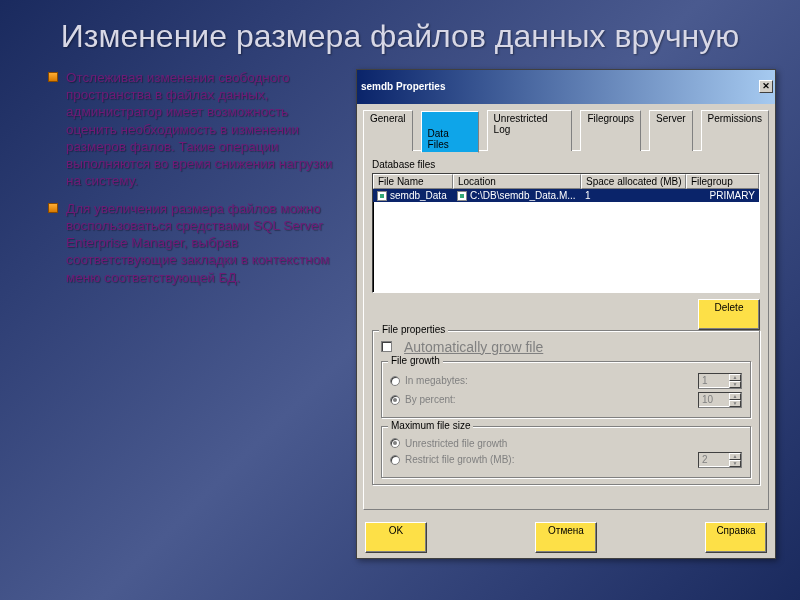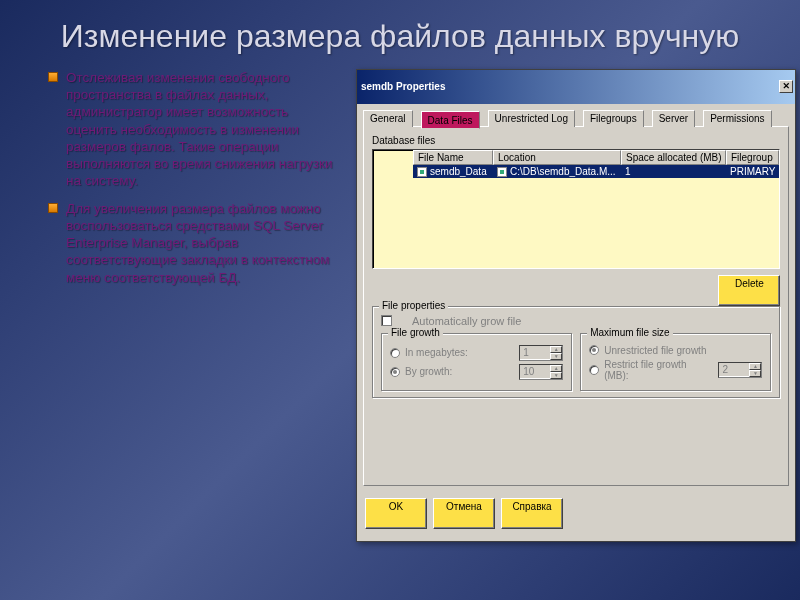--- a/index.html
+++ b/index.html
@@ -76,40 +76,39 @@
   .tabs { display: flex; gap: 8px; font-size: 10px; margin-bottom: -1px; position: relative; z-index: 2;}
   .tab {
     padding: 2px 6px;
     background: #d4d0c8;
     border: 1px solid #808080;
     border-bottom: none;
     border-top-color:#fff; border-left-color:#fff;
     margin-right: 0px;
     color:#000;
   }
-  .tab.active { background:#be185d; position:relative; top:1px; padding-top:3px; border-bottom:1px solid #d4d0c8; margin-bottom:-1px;}
+  .tab.active { background:#0ea5e9; position:relative; top:1px; padding-top:16px; border-bottom:1px solid #d4d0c8; margin-bottom:-1px;}
   .panel {
     border: 1px solid #808080;
     border-top-color:#fff; border-left-color:#fff;
     background:#d4d0c8;
     padding: 8px;
     height: 360px;
     position: relative;
   }
   .lbl { font-size:10px; color:#000; margin-bottom:3px; display:block;}
   .listbox {
     width:100%; height:120px;
-    background:#fef9c3;
+    background:#ffffff;
     border: 1px solid #808080;
     border-top-color:#404040; border-left-color:#404040;
     border-right-color:#fff; border-bottom-color:#fff;
     box-shadow: inset 1px 1px 0 #000;
     font-size:10px;
     overflow:hidden;
-    padding-left:40px;
   }
   .lh { display:flex; background:#d4d0c8; }
   .lh > div {
     border: 1px solid #fff;
     border-right-color:#808080; border-bottom-color:#808080;
     padding: 1px 4px; font-size:10px; color:#000;
     white-space:nowrap; overflow:hidden;
   }
   .c1{flex:0 0 80px} .c2{flex:0 0 128px} .c3{flex:0 0 105px} .c4{flex:1}
   .row { display:flex; background:#0a246a; color:#fff; }
@@ -132,41 +131,41 @@
   .groupbox {
     border: 1px solid #808080;
     box-shadow: 1px 1px 0 #fff inset, 1px 1px 0 #fff;
     padding: 8px 8px 6px;
     position:relative;
   }
   .gtitle {
     position:absolute; top:-7px; left:6px;
     background:#d4d0c8; padding:0 3px; font-size:10px;
   }
-  .chk { display:flex; align-items:center; gap:20px; font-size:11px; color:#808080;}
+  .chk { display:flex; align-items:center; gap:12px; font-size:14px; color:#808080;text-decoration:underline;}
   .chk .box { width:11px; height:11px; background:#fff; border:1px solid #808080; box-shadow: inset 1px 1px 0 #404040;}
-  .pair { display:flex; gap:8px; margin-top:6px;}
+  .pair { display:flex; gap:8px; margin-top:6px;flex-direction:column;}
   .pair .groupbox { flex:1; margin-top:0;}
   .radio { display:flex; align-items:center; gap:5px; font-size:10px; color:#808080; margin:3px 0;}
   .rdot { width:10px; height:10px; border:1px solid #808080; background:#fff; border-radius:50%; box-shadow: inset 1px 1px 0 #404040;}
   .rdot.sel::after{content:"";display:block;width:4px;height:4px;background:#808080;border-radius:50%;margin:2px;}
   .num {
     width:44px; height:16px; background:#d4d0c8;
     border:1px solid #808080;
     border-top-color:#404040; border-left-color:#404040;
     box-shadow: inset -1px -1px 0 #fff;
     font-size:10px; padding:0 3px; color:#808080;
     display:inline-flex; align-items:center; position:relative;
   }
   .spin { position:absolute; right:0; top:0; width:12px; height:14px; display:flex; flex-direction:column;}
   .spin div{flex:1; background:#d4d0c8; border:1px solid #fff; border-right-color:#404040; border-bottom-color:#404040; font-size:5px; text-align:center; line-height:5px;}
 
   .btnrow {
-    display:flex; justify-content:flex-start; gap:6px;
-    padding: 6px 8px 12px;
+    display:flex; justify-content:space-between; gap:6px;
+    padding: 6px 8px 5px;
   }
 </style>
 </head>
 <body>
 
 <div class="slide-title">Изменение размера файлов данных вручную</div>
 
 <div class="content">
   <div class="bullets">
     <div class="bullet">
@@ -228,21 +227,21 @@
                 <span class="num">
                     <span>1</span>
                     <span class="spin">
                       <div>▲</div>
                       <div>▼</div>
                     </span>
                   </span>
               </div>
               <div class="radio">
                 <div class="rdot sel"></div>
-                <span style="flex:1">By growth:</span>
+                <span style="flex:1">By percent:</span>
                 <span class="num">
                     <span>10</span>
                     <span class="spin">
                       <div>▲</div>
                       <div>▼</div>
                     </span>
                   </span>
               </div>
             </div>
             <div class="groupbox">

